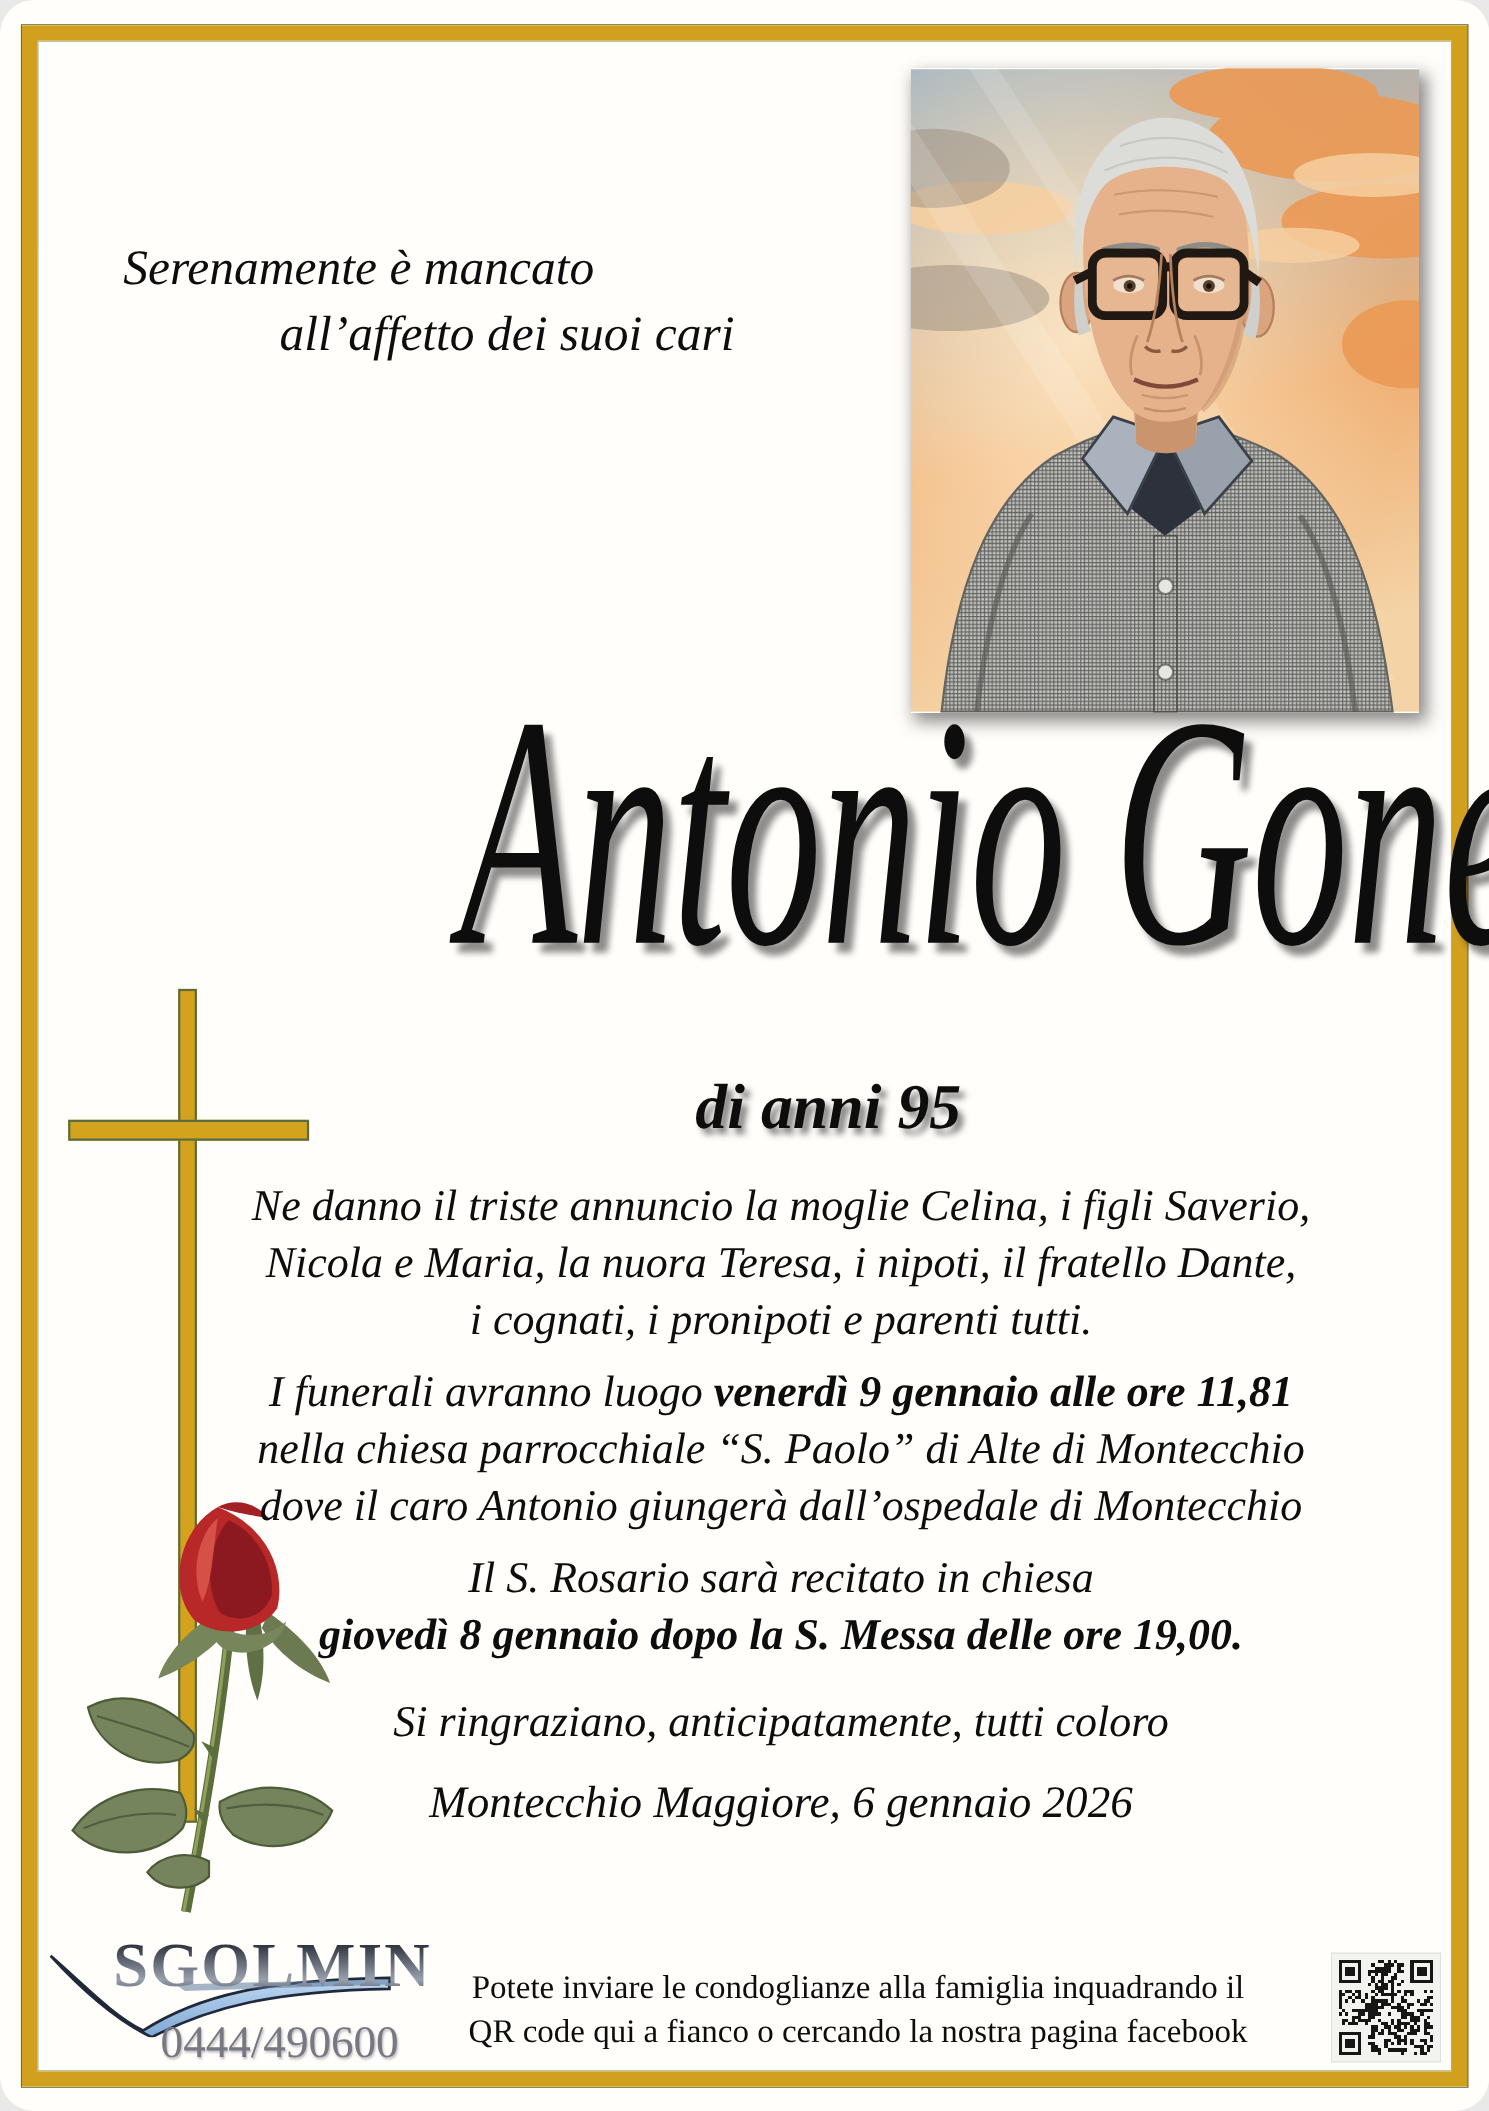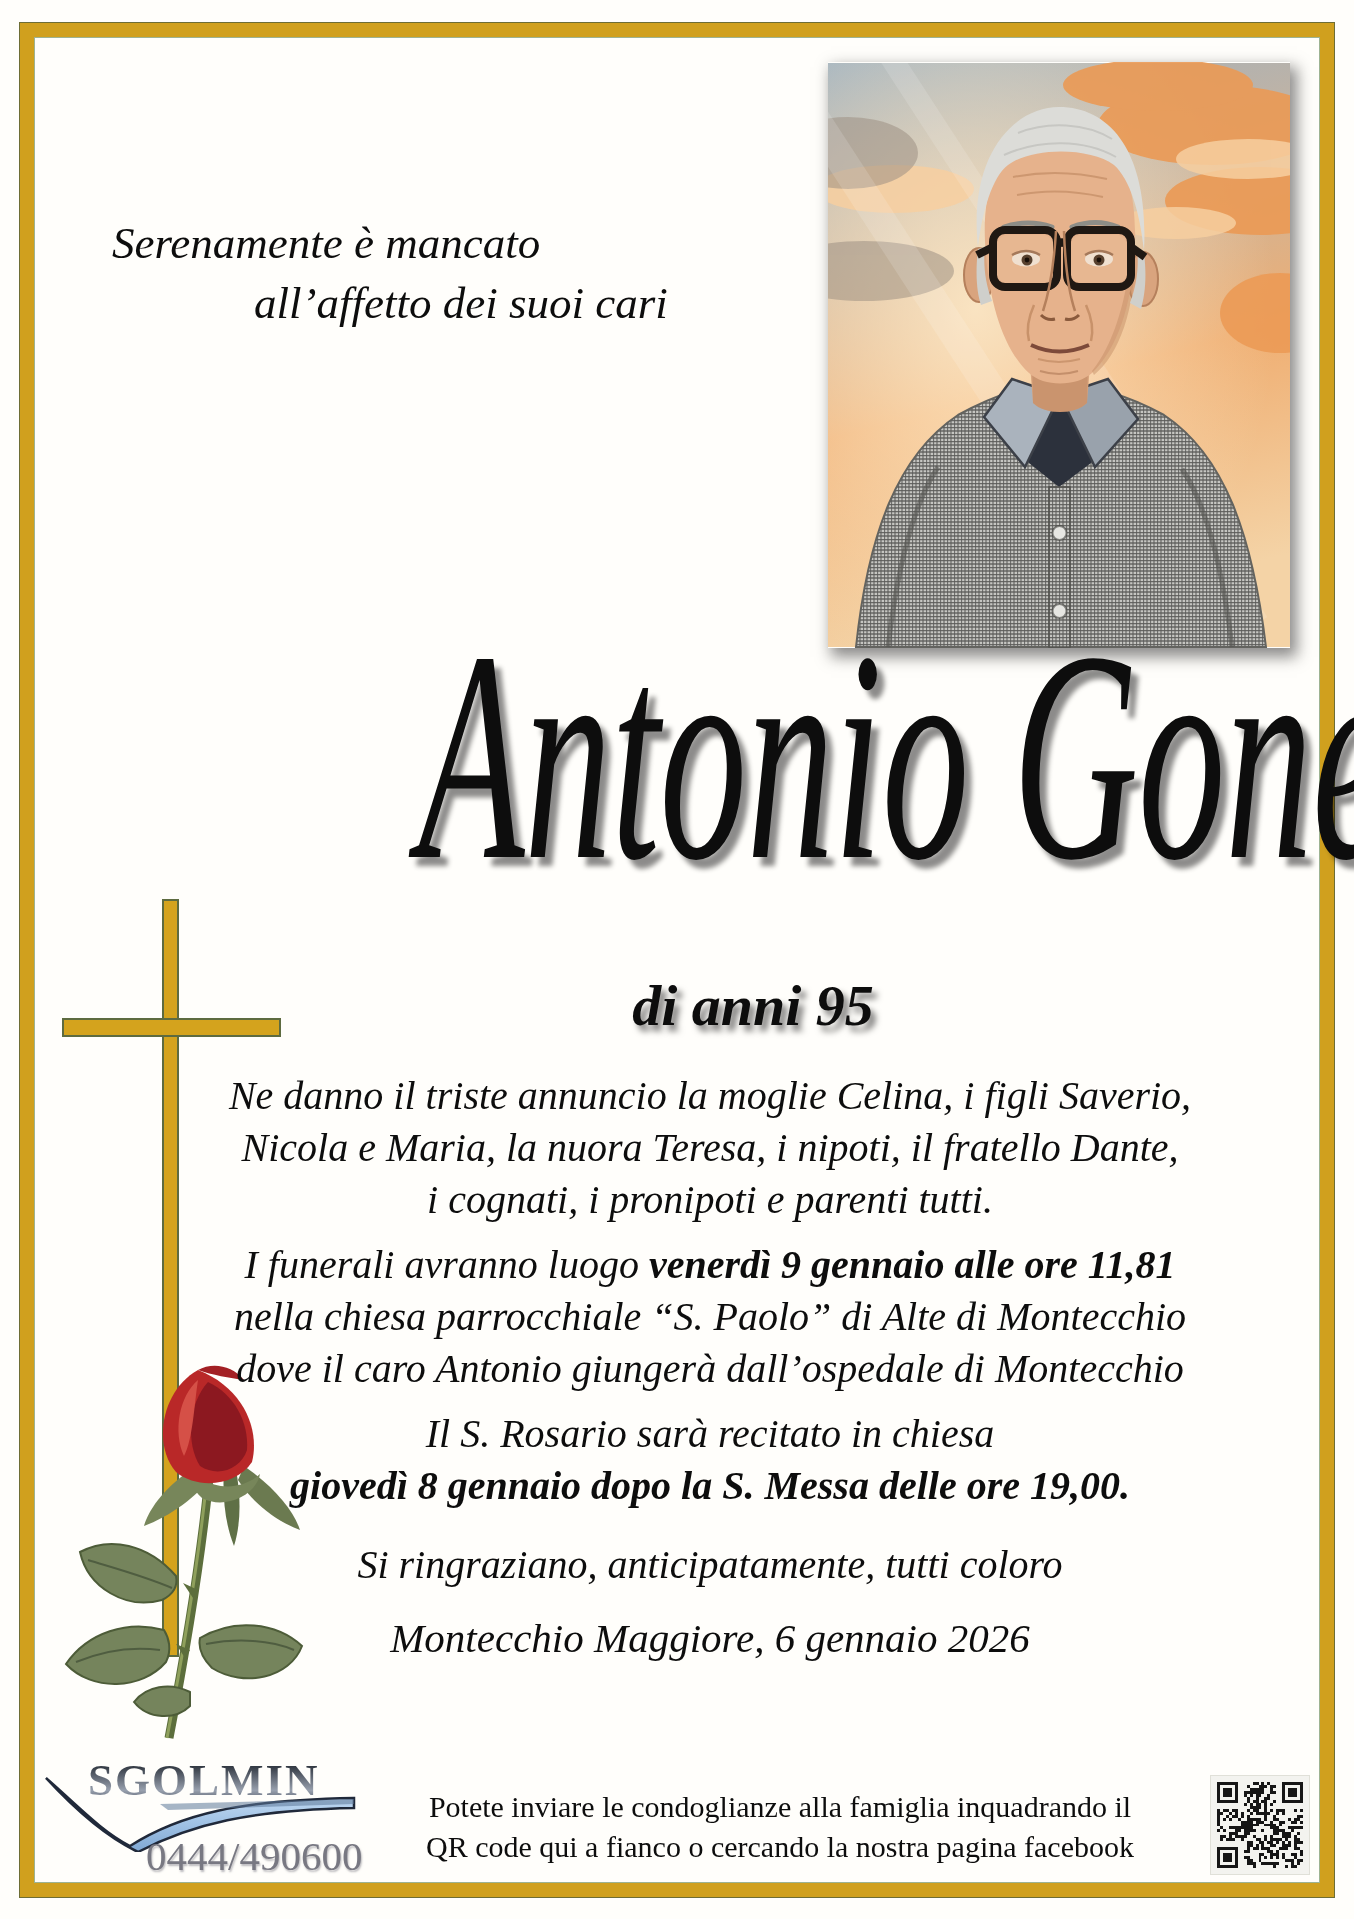--- a/index.html
+++ b/index.html
@@ -1,17 +1,17 @@
 <!DOCTYPE html>
 <html><head>
 <meta charset="utf-8">
 <style>
   html,body{margin:0;padding:0;background:#e9e9e9;}
   .page{position:relative;width:1354px;height:1919px;margin:0 auto;background:#fffefb;
-        font-family:"Liberation Serif",serif;color:#0d0d0d;overflow:hidden;}
+        font-family:"Liberation Serif",serif;color:#0d0d0d;overflow:hidden;border-radius:31px;}
   
   .frame{position:absolute;left:20px;top:23px;width:1314px;height:1874px;box-sizing:border-box;
          border:14px solid #d0a01e;box-shadow:0 0 0 1px #6d6d35, inset 0 0 0 1px #9db392;}
   
   .intro{position:absolute;left:112px;top:213px;font-style:italic;font-size:45px;line-height:1.34;white-space:nowrap;}
   .intro .l2{margin-left:142px;}
   
   .photo{position:absolute;left:828px;top:62px;width:462px;height:586px;
          box-shadow:5px 7px 14px 2px rgba(45,45,45,.55);}
   .photo svg{display:block;width:100%;height:100%;}
@@ -34,21 +34,21 @@
   
   .cross-v{position:absolute;left:162px;top:899px;width:17px;height:758px;background:#d4a31d;
            border:2px solid #5d6b40;box-sizing:border-box;}
   .cross-h{position:absolute;left:62px;top:1018px;width:219px;height:19px;background:#d4a31d;
            border:2px solid #5d6b40;box-sizing:border-box;}
   
   .rose{position:absolute;left:48px;top:1338px;width:274px;height:415px;}
   .rose svg{display:block;width:100%;height:100%;}
   
   .logo{position:absolute;left:40px;top:1748px;width:330px;height:140px;}
-  .agency-name{position:absolute;left:48px;top:6px;font-weight:bold;font-size:45px;letter-spacing:2px;
+  .agency-name{position:absolute;left:63px;top:6px;font-weight:bold;font-size:57px;letter-spacing:2px;
         background:linear-gradient(180deg,#20262f 15%,#98a0ae 70%,#3a414d 100%);
         -webkit-background-clip:text;background-clip:text;color:transparent;}
   .swoosh{position:absolute;left:0;top:26px;width:320px;height:78px;}
   .agency-phone{position:absolute;left:106px;top:84px;font-size:41px;color:#787882;
         text-shadow:1px 2px 2px rgba(120,120,130,.5);}
   
   .condolence{position:absolute;left:372px;top:1787px;width:816px;font-size:30px;line-height:1.32;
         text-align:center;font-style:normal;}
   
   .qr{position:absolute;left:1211px;top:1776px;width:98px;height:98px;background:#f3f3ef;

